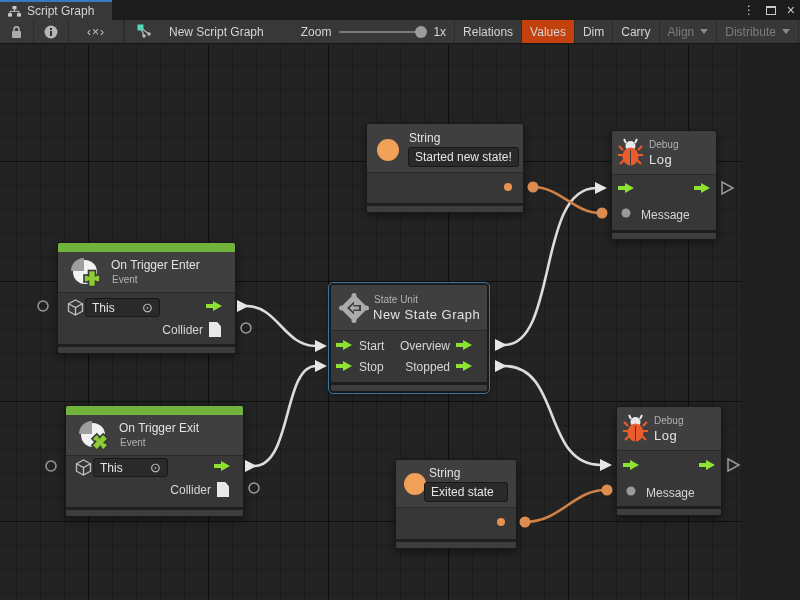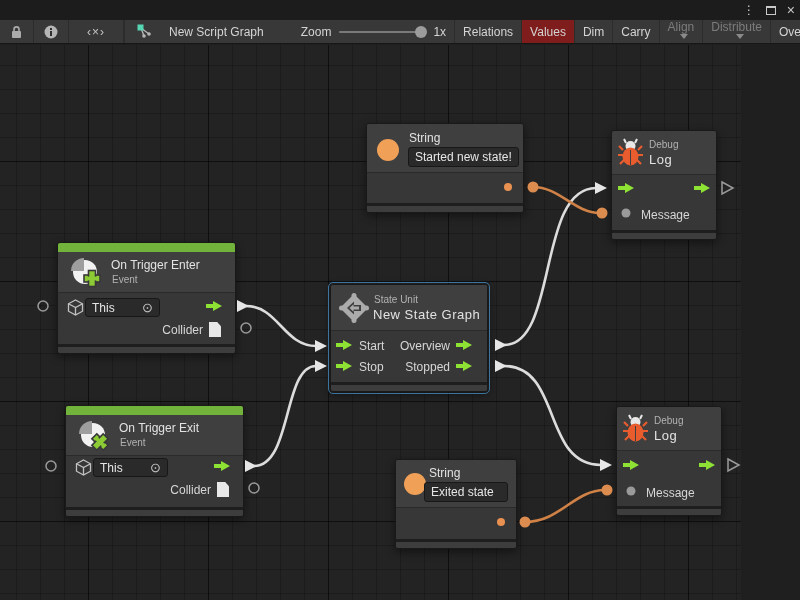--- a/index.html
+++ b/index.html
@@ -19,22 +19,22 @@
   
   .toolbar { position:absolute; top:20px; left:0; width:800px; height:24px; background:#383838;
              border-bottom:1px solid #171717; display:flex; align-items:stretch; color:#d4d4d4; font-size:12px; white-space:nowrap; }
   .tbtn { display:flex; align-items:center; padding:0 9px; border-right:1px solid #2c2c2c; cursor:default; }
   .tbtn.icon-only { padding:0 10px; }
   .tbtn.wide { padding:0 18px; }
   .tb-gap { width:26px; border-right:1px solid #2c2c2c; }
   .tb-spacer { flex:1; }
   .tb-right .tbtn { border-left:1px solid #2c2c2c; border-right:none; padding:0 8px; }
   .tb-right { display:flex; align-items:stretch; }
-  .tbtn.active { background:#7f1d1d; }
-  .tbtn.disabled { color:#7c7c7c;flex-direction:column; }
+  .tbtn.active { background:#c2410c; }
+  .tbtn.disabled { color:#7c7c7c; }
   .caret { display:inline-block; width:0; height:0; border-left:4px solid transparent; border-right:4px solid transparent;
            border-top:5px solid #8a8a8a; margin-left:6px; }
   .zoom-wrap { display:flex; align-items:center; gap:8px; padding:0 8px 0 28px; }
   .zoom-track { position:relative; width:86px; height:2px; background:#7a7a7a; border-radius:1px; }
   .zoom-handle { position:absolute; right:-2px; top:-5px; width:12px; height:12px; border-radius:50%; background:#9c9c9c; }
   .codeicon { letter-spacing:1px; color:#c4c4c4; font-size:12px; }
 
   
   .canvas { position:absolute; top:45px; left:0; width:741px; height:555px; background-color:#232323;
     background-image:
@@ -68,20 +68,29 @@
 
   
   #wires { position:absolute; top:0; left:0; width:800px; height:555px; pointer-events:none; }
 </style>
 </head>
 <body>
 
 <div id="window">
 
   <div class="tabstrip">
+    <div class="tab">
+      <svg width="13" height="11" viewBox="0 0 13 11">
+        <rect x="4.5" y="0" width="4" height="3.4" fill="#c8c8c8"></rect>
+        <rect x="0" y="7.2" width="4" height="3.4" fill="#c8c8c8"></rect>
+        <rect x="9" y="7.2" width="4" height="3.4" fill="#c8c8c8"></rect>
+        <path d="M6.5 3.4 V5.3 M2 7.2 V5.3 H11 V7.2" stroke="#c8c8c8" stroke-width="1" fill="none"></path>
+      </svg>
+      <span>Script Graph</span>
+    </div>
     <div class="win-controls">
       <span class="kebab">⋮</span>
       <span class="maxbox"></span>
       <span class="closex">×</span>
     </div>
   </div>
 
   <div class="toolbar">
     <div class="tbtn icon-only">
       <svg width="13" height="14" viewBox="0 0 13 14">

